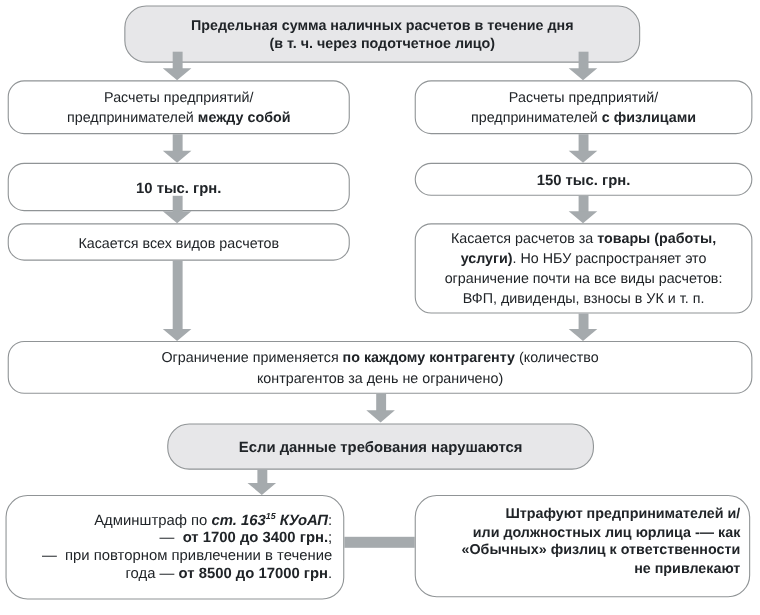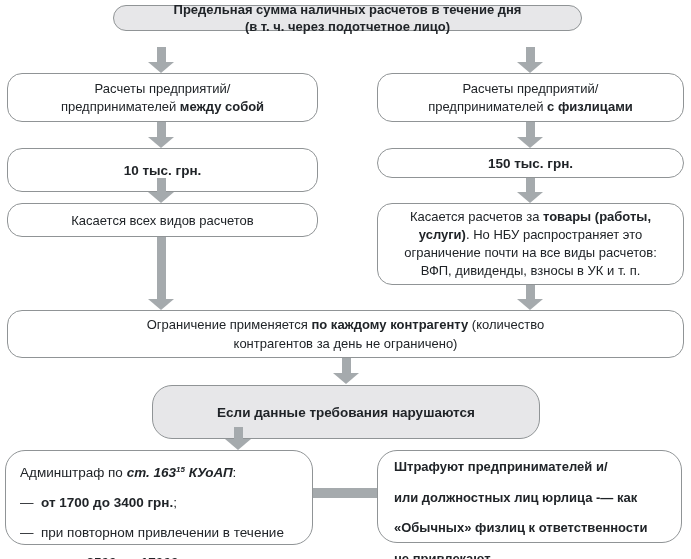--- a/index.html
+++ b/index.html
@@ -20,40 +20,40 @@
     display:flex;flex-direction:column;justify-content:center;
     text-align:center;font-size:13px;line-height:17px;
   }
   .box.gray{background:var(--fill-gray);}
   .r20{border-radius:20px;}
   .r15{border-radius:15px;}
   .bold{font-weight:bold;}
   b{font-weight:bold;}
   .ital{font-weight:bold;font-style:italic;}
   sup.ref{font-weight:bold;font-style:italic;font-size:8px;vertical-align:super;line-height:0;}
-  .leftalign{justify-content:flex-start;text-align:left;gap:14px;}
+  .leftalign{justify-content:flex-start;text-align:right;}
   .box .line{white-space:pre-wrap;}
   .arrow{position:absolute;width:26px;}
   .arrow .shaft{position:absolute;left:8.5px;top:0;bottom:9px;width:9px;background:var(--arrow);}
   .arrow .head{position:absolute;left:0;bottom:0;width:0;height:0;
     border-left:13px solid transparent;border-right:13px solid transparent;
     border-top:11px solid var(--arrow);}
   .connector{position:absolute;background:var(--arrow);}
   .lh16{line-height:16px;}
   .lh165{line-height:16.5px;}
   .lh18{line-height:18px;}
   .lh19{line-height:19px;}
   .fs135{font-size:13.5px;}
 </style>
 </head>
 <body>
 
 <div class="canvas">
 
-  <div class="box gray r20 bold" style="left:113px;top:5px;width:469px;height:26px;">
+  <div class="box gray r20 bold" style="left:113px;top:5px;width:469px;height:52px;">
     <div class="line">Предельная сумма наличных расчетов в течение дня</div>
     <div class="line">(в т. ч. через подотчетное лицо)</div>
   </div>
 
   <div class="arrow" style="left:148px;top:47px;height:26px;">
       <i class="shaft"></i>
       <i class="head"></i>
     </div>
   <div class="arrow" style="left:517px;top:47px;height:26px;">
       <i class="shaft"></i>
@@ -116,21 +116,21 @@
   <div class="box r15 lh19" style="left:7px;top:310px;width:677px;height:48px;">
     <div class="line"><span>Ограничение применяется </span><b>по каждому контрагенту</b><span> (количество</span></div>
     <div class="line">контрагентов за день не ограничено)</div>
   </div>
 
   <div class="arrow" style="left:333px;top:358px;height:26px;">
       <i class="shaft"></i>
       <i class="head"></i>
     </div>
 
-  <div class="box gray r20 bold fs135" style="left:152px;top:385px;width:388px;height:54px;">
+  <div class="box gray r20 bold fs135" style="left:152px;top:385px;width:388px;height:42px;">
     <div class="line">Если данные требования нарушаются</div>
   </div>
 
   <div class="arrow" style="left:225px;top:427px;height:23px;">
       <i class="shaft"></i>
       <i class="head"></i>
     </div>
 
   <div class="box r20 leftalign lh16 fs135" style="left:5px;top:450px;width:308px;height:95px;padding:14px 10px 0 14px;">
     <div class="line"><span>Админштраф по </span><span class="ital">ст. 163</span><sup class="ref">15</sup><span class="ital"> КУоАП</span><span>:</span></div>

